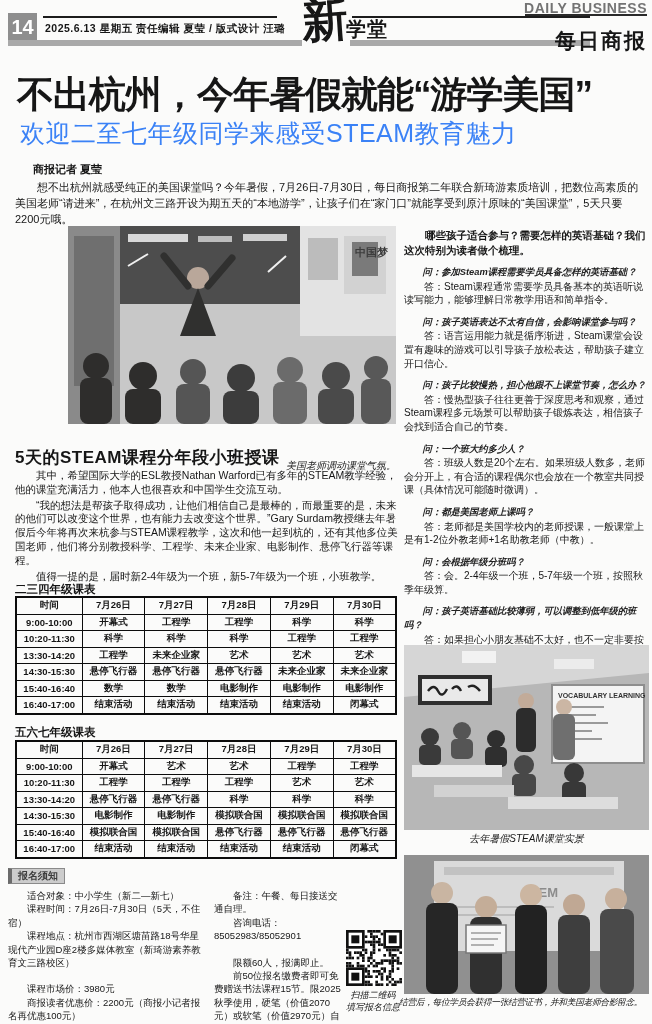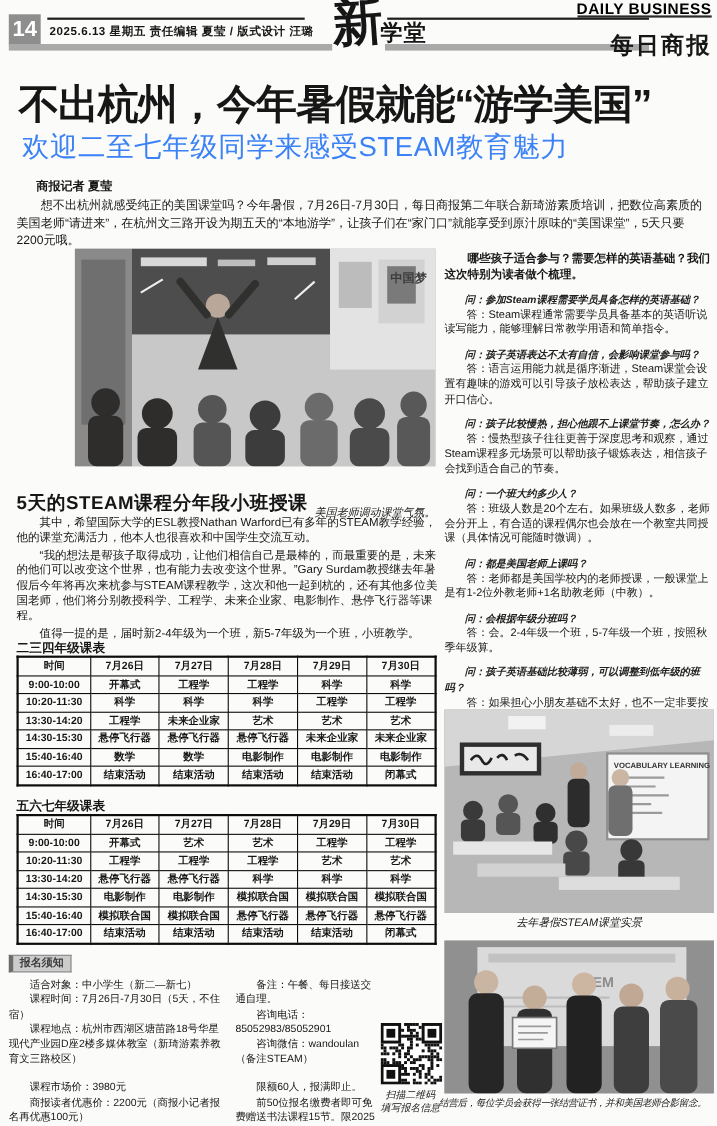--- a/index.html
+++ b/index.html
@@ -12,21 +12,21 @@
   .thin-left{position:absolute;left:43px;top:16px;width:234px;height:2px;background:#1c1c1c;}
   .thin-right{position:absolute;left:352px;top:16px;width:238px;height:2px;background:#1c1c1c;}
   .mast-underline{position:absolute;right:5px;top:14px;width:122px;height:2px;background:#2a2a2a;}
   .dateline{position:absolute;left:45px;top:22px;font-size:10.5px;font-weight:bold;letter-spacing:.5px;white-space:nowrap;}
   .bar-left{position:absolute;left:8px;top:40px;width:294px;height:6px;background:#a9a9a9;}
   .bar-right{position:absolute;left:350px;top:40px;width:240px;height:6px;background:#a9a9a9;}
   .logo{position:absolute;left:300px;top:-2px;width:92px;height:58px;}
   .logo-xin{position:absolute;left:2px;top:0;font-family:"Liberation Serif","DejaVu Serif",serif;
             font-size:46px;font-weight:900;transform:rotate(-4deg);line-height:1;}
   .logo-xuetang{position:absolute;left:46px;top:18px;font-size:20px;font-weight:900;letter-spacing:1px;}
-  .mast-en{position:absolute;right:5px;top:0;color:#000000;font-size:14px;font-weight:bold;letter-spacing:.5px;}
+  .mast-en{position:absolute;right:5px;top:0;color:#737373;font-size:14px;font-weight:bold;letter-spacing:.5px;}
   .mast-cn{position:absolute;right:5px;top:17px;font-size:21px;font-weight:900;letter-spacing:2px;
            font-family:Liberation Sans, sans-serif;margin-top:10px;}
 
   
   .headline{position:absolute;left:17px;top:70px;width:625px;font-size:37px;font-weight:900;
             letter-spacing:-1px;white-space:nowrap;}
   .subhead{position:absolute;left:20px;top:117px;font-size:25px;font-weight:500;color:#3b82f6;letter-spacing:.5px;}
   .byline{position:absolute;left:33px;top:162px;font-size:11px;font-weight:bold;}
   .intro{position:absolute;left:15px;top:179px;width:626px;font-size:11px;line-height:16px;
          text-indent:2em;font-weight:500;}
@@ -392,21 +392,20 @@
     <div class="su-left">
       <p>适合对象：中小学生（新二—新七）</p>
       <p>课程时间：7月26日-7月30日（5天，不住宿）</p>
       <p>课程地点：杭州市西湖区塘苗路18号华星现代产业园D座2楼多媒体教室（新琦游素养教育文三路校区）</p>
       <p class="gap">课程市场价：3980元</p>
       <p>商报读者优惠价：2200元（商报小记者报名再优惠100元）</p>
     </div>
     <div class="su-mid">
       <p>备注：午餐、每日接送交通自理。</p>
       <p>咨询电话：85052983/85052901</p>
-      <p>咨询微信：wandoulan（备注STEAM）</p>
       <p class="gap">限额60人，报满即止。</p>
       <p>前50位报名缴费者即可免费赠送书法课程15节。限2025秋季使用，硬笔（价值2070元）或软笔（价值2970元）自选，每节90分钟，只需支付材料费100元。</p>
     </div>
     <svg class="qr" viewBox="0 0 54.6 54.6">
       <rect x="0" y="0" width="54.6" height="54.6" fill="#fff"></rect>
       <g fill="#111">
         <rect x="0" y="0" width="18.2" height="18.2"></rect>
           <rect x="36.4" y="0" width="18.2" height="18.2"></rect>
         <rect x="0" y="36.4" width="18.2" height="18.2"></rect>
       </g>

